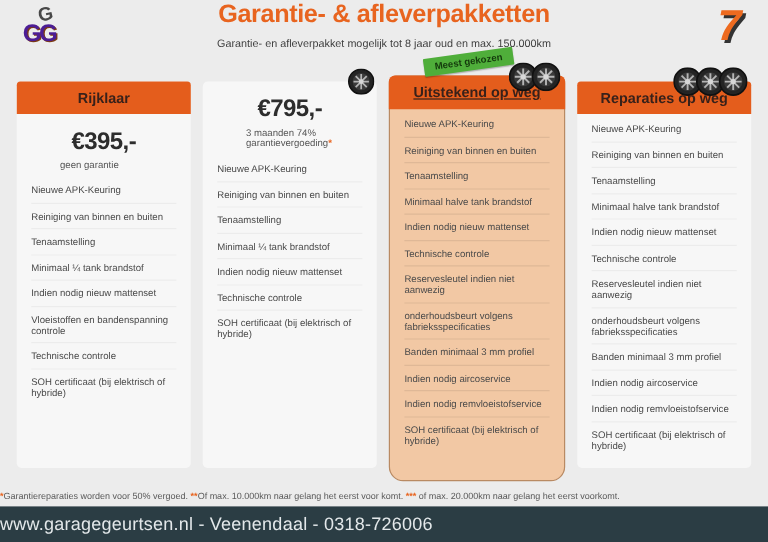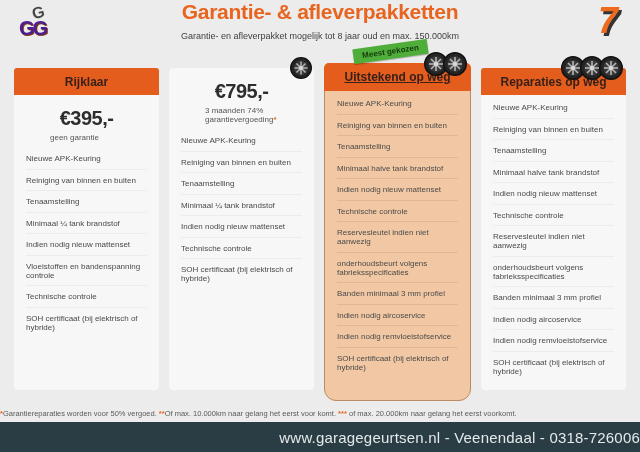--- a/index.html
+++ b/index.html
@@ -76,21 +76,21 @@
     box-shadow:0 1px 1px rgba(0,0,0,0.25);
   }
 
   
   .footnote {
     margin-top:7px; font-size:7.5px; color:#5a5a5a;
     line-height:1.55;
   }
   .footer {
     position:absolute; left:0; right:0; bottom:0; height:30px;
-    background:#2b3d44; display:flex; align-items:center; justify-content:flex-end;
+    background:#2b3d44; display:flex; align-items:center; justify-content:flex-start;
   }
   .footer-text { color:#e3e8ea; font-size:15px; letter-spacing:0.2px; }
 </style>
 </head>
 <body>
 
 <div>
 
   <div class="top">
     <div class="logo">

